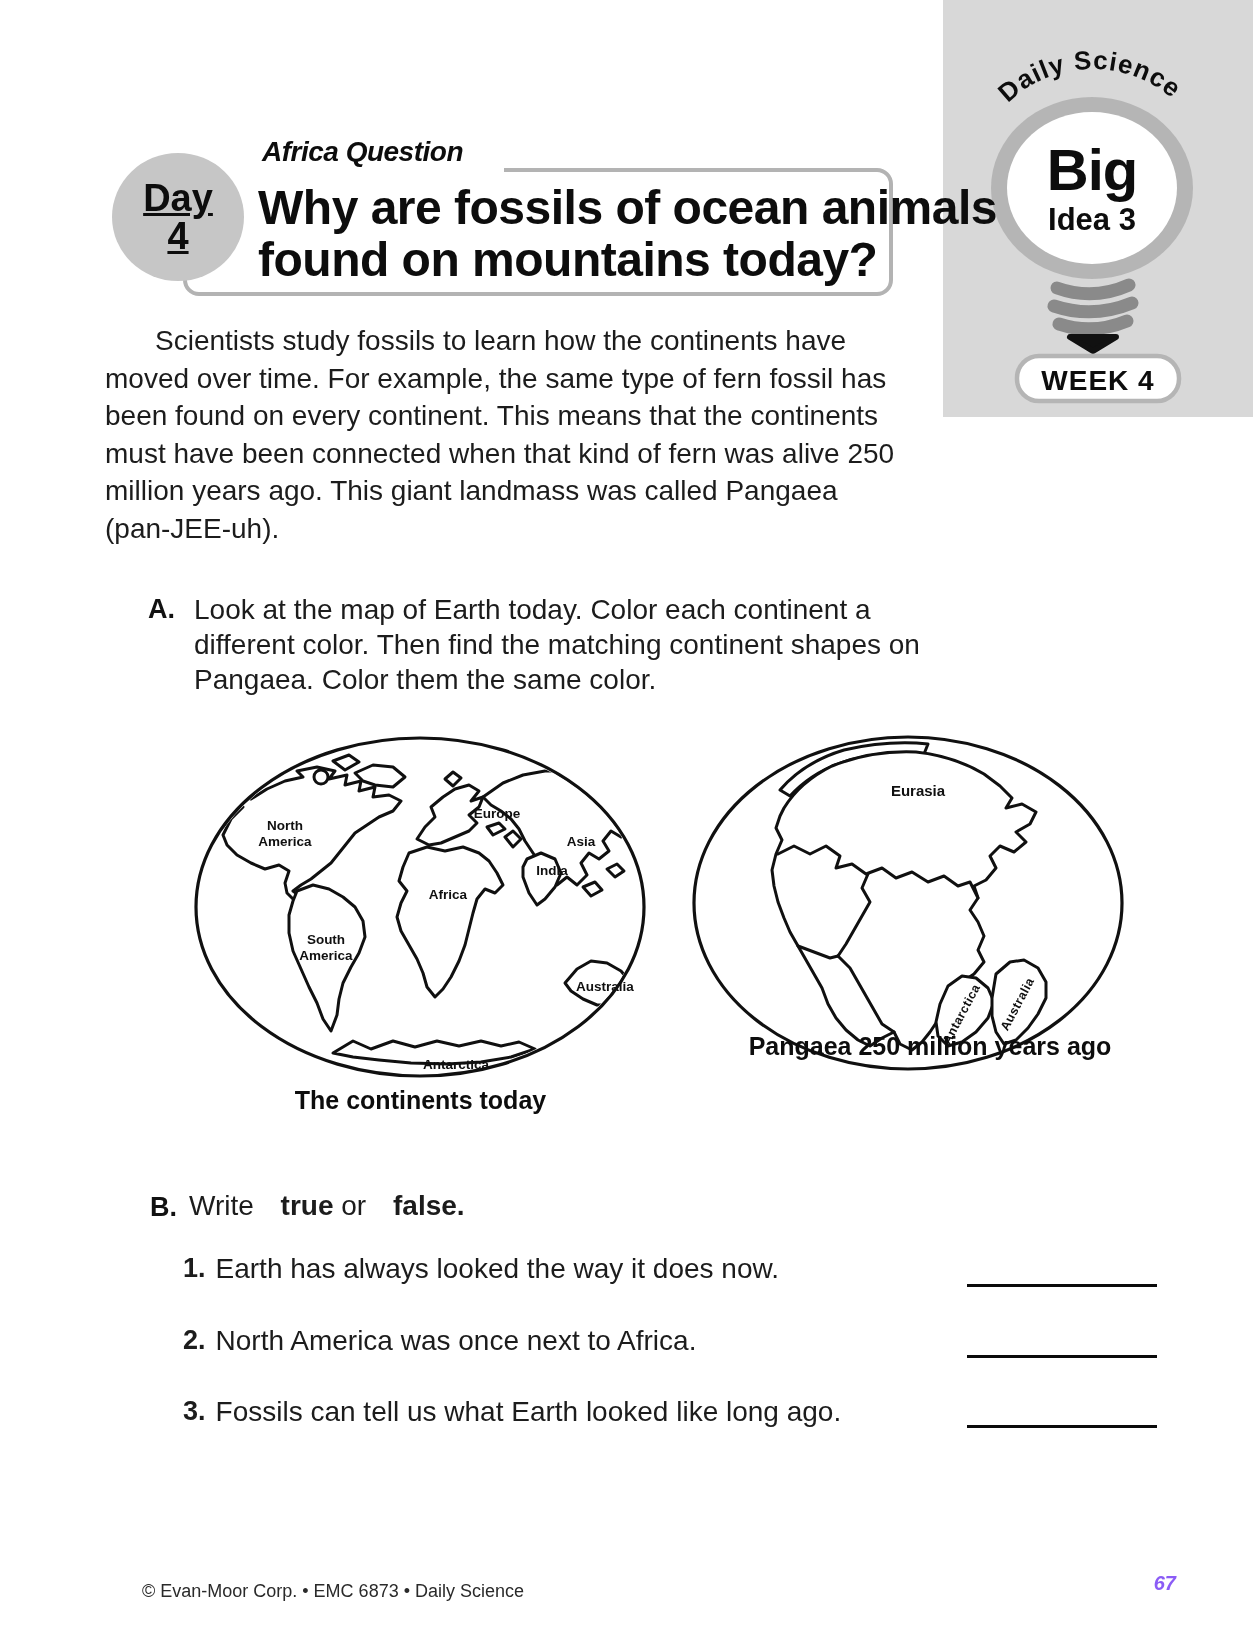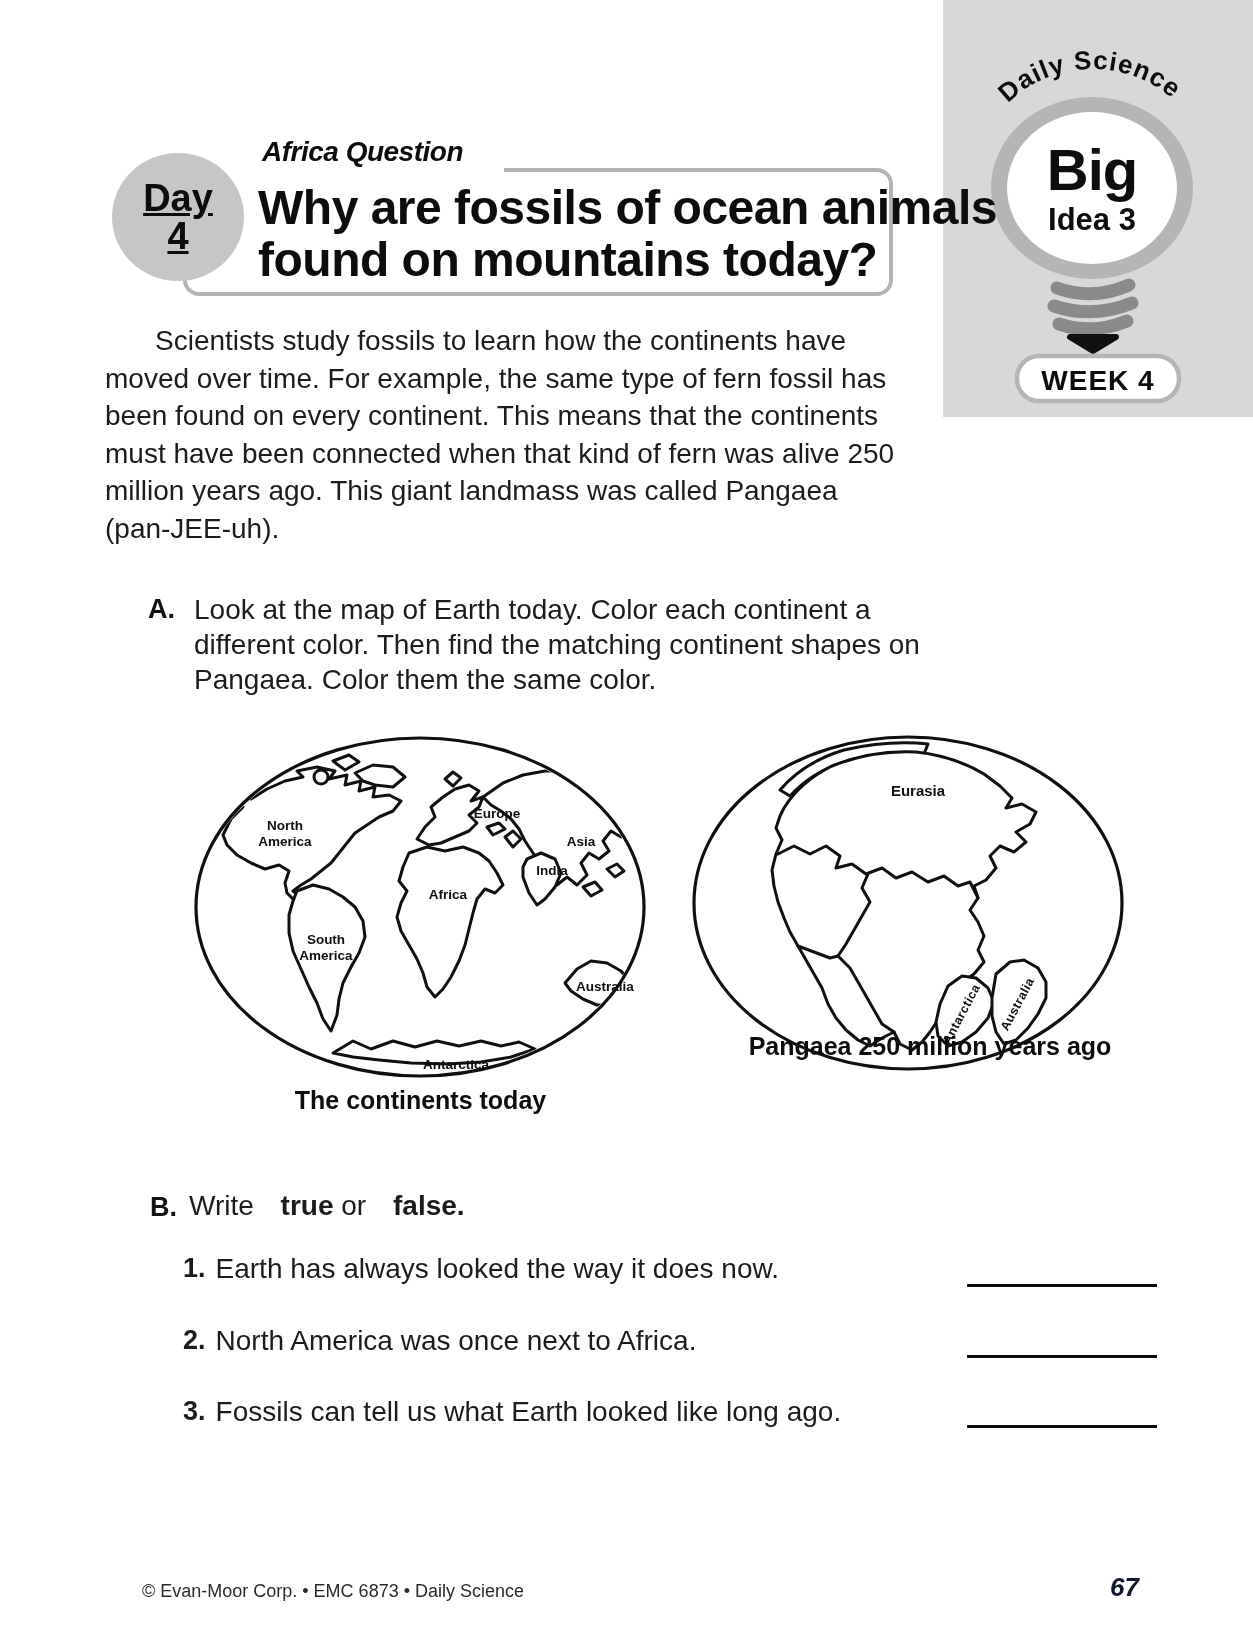--- a/index.html
+++ b/index.html
@@ -42,22 +42,22 @@
   .caption{position:absolute;font-size:25px;font-weight:bold;text-align:center;color:#0d0d0d;}
 
   
   .secB-head{position:absolute;left:150px;top:1190px;font-size:28px;color:#1c1c1c;display:flex;gap:12px;}
   .item{position:absolute;left:183px;display:flex;gap:10px;font-size:28px;color:#1c1c1c;}
   .item .num{font-weight:bold;font-size:27px;flex:0 0 auto;}
   .blank{position:absolute;left:967px;width:190px;height:0;border-bottom:3px solid #0a0a0a;}
 
   
   .footer{position:absolute;left:108px;top:1581px;font-size:18px;color:#2a2a2a;margin-left:34px;}
-  .pagenum{position:absolute;left:1110px;top:1572px;width:66px;font-size:26px;
-           font-weight:bold;font-style:italic;color:#0f172a;}
+  .pagenum{position:absolute;left:1110px;top:1572px;width:66px;text-align:right;font-size:20px;
+           font-weight:bold;font-style:italic;color:#8b5cf6;}
   b{font-weight:bold;margin-left:19px;}
 </style>
 </head>
 <body>
 
 <div class="page">
 
   <div class="panel">
     <svg width="310" height="417" viewBox="0 0 310 417">
       <defs>

